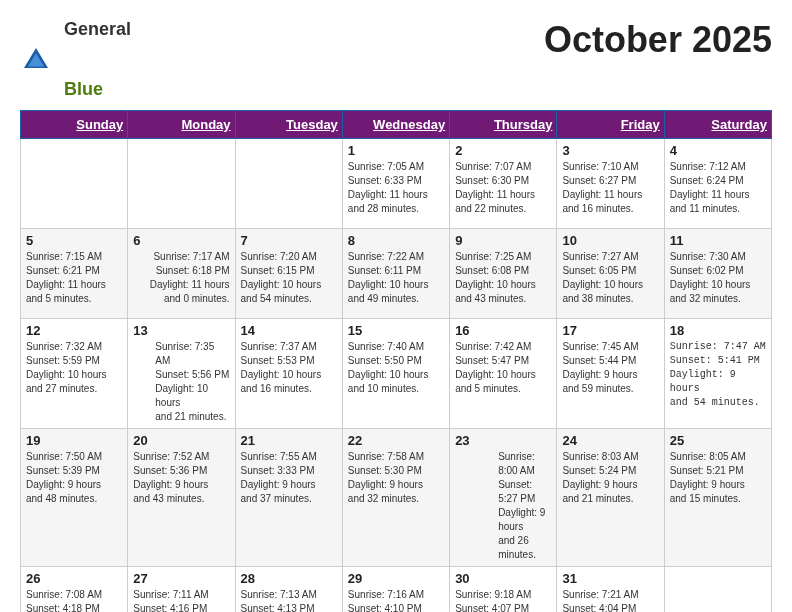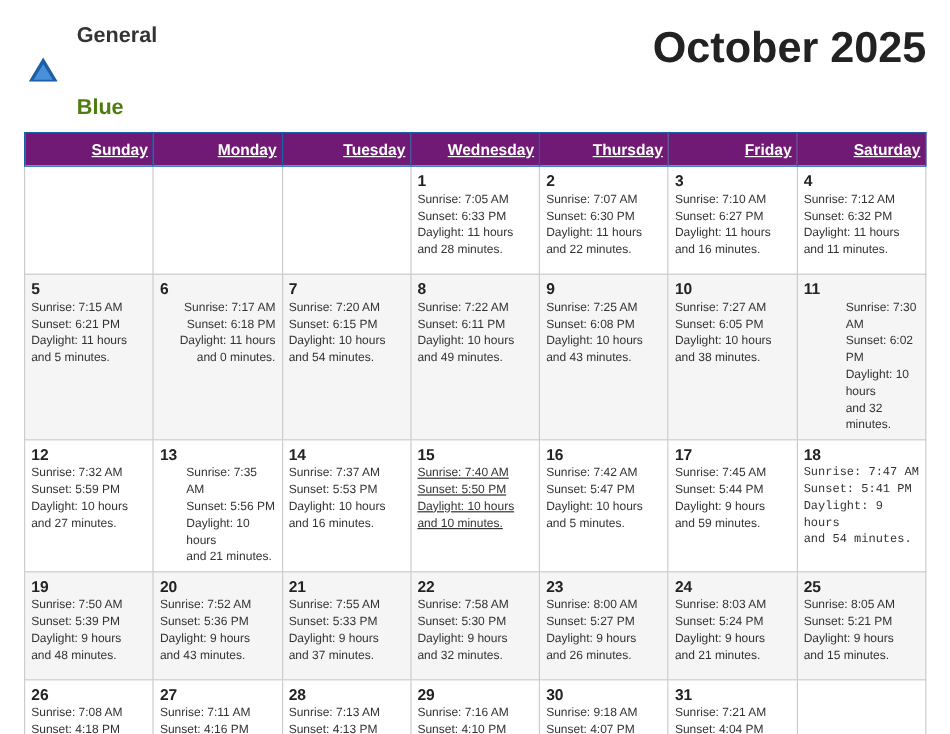--- a/index.html
+++ b/index.html
@@ -136,21 +136,21 @@
         <td>
           <span class="day-num">3</span>
           <div class="day-info" style="white-space: pre-line;">Sunrise: 7:10 AM
 Sunset: 6:27 PM
 Daylight: 11 hours
 and 16 minutes.</div>
         </td>
         <td>
           <span class="day-num">4</span>
           <div class="day-info" style="white-space: pre-line;">Sunrise: 7:12 AM
-Sunset: 6:32 PM
+Sunset: 6:24 PM
 Daylight: 11 hours
 and 11 minutes.</div>
         </td>
       </tr>
       <tr>
         <td>
           <span class="day-num">5</span>
           <div class="day-info" style="white-space: pre-line;">Sunrise: 7:15 AM
 Sunset: 6:21 PM
 Daylight: 11 hours
@@ -186,21 +186,21 @@
         </td>
         <td>
           <span class="day-num">10</span>
           <div class="day-info" style="white-space: pre-line;">Sunrise: 7:27 AM
 Sunset: 6:05 PM
 Daylight: 10 hours
 and 38 minutes.</div>
         </td>
         <td>
           <span class="day-num">11</span>
-          <div class="day-info" style="white-space: pre-line; margin-left: 35px;">Sunrise: 7:30 AM
+          <div class="day-info" style="white-space: pre-line;">Sunrise: 7:30 AM
 Sunset: 6:02 PM
 Daylight: 10 hours
 and 32 minutes.</div>
         </td>
       </tr>
       <tr>
         <td>
           <span class="day-num">12</span>
           <div class="day-info" style="white-space: pre-line;">Sunrise: 7:32 AM
 Sunset: 5:59 PM
@@ -216,21 +216,21 @@
         </td>
         <td>
           <span class="day-num">14</span>
           <div class="day-info" style="white-space: pre-line;">Sunrise: 7:37 AM
 Sunset: 5:53 PM
 Daylight: 10 hours
 and 16 minutes.</div>
         </td>
         <td>
           <span class="day-num">15</span>
-          <div class="day-info" style="white-space: pre-line; text-decoration: underline;">Sunrise: 7:40 AM
+          <div class="day-info" style="white-space: pre-line;">Sunrise: 7:40 AM
 Sunset: 5:50 PM
 Daylight: 10 hours
 and 10 minutes.</div>
         </td>
         <td>
           <span class="day-num">16</span>
           <div class="day-info" style="white-space: pre-line;">Sunrise: 7:42 AM
 Sunset: 5:47 PM
 Daylight: 10 hours
 and 5 minutes.</div>
@@ -261,34 +261,34 @@
         <td>
           <span class="day-num">20</span>
           <div class="day-info" style="white-space: pre-line;">Sunrise: 7:52 AM
 Sunset: 5:36 PM
 Daylight: 9 hours
 and 43 minutes.</div>
         </td>
         <td>
           <span class="day-num">21</span>
           <div class="day-info" style="white-space: pre-line;">Sunrise: 7:55 AM
-Sunset: 5:33 PM
+Sunset: 3:33 PM
 Daylight: 9 hours
 and 37 minutes.</div>
         </td>
         <td>
           <span class="day-num">22</span>
           <div class="day-info" style="white-space: pre-line;">Sunrise: 7:58 AM
 Sunset: 5:30 PM
 Daylight: 9 hours
 and 32 minutes.</div>
         </td>
         <td>
           <span class="day-num">23</span>
-          <div class="day-info" style="white-space: pre-line;">Sunrise: 8:00 AM
+          <div class="day-info" style="white-space: pre-line; margin-left: 43px;">Sunrise: 8:00 AM
 Sunset: 5:27 PM
 Daylight: 9 hours
 and 26 minutes.</div>
         </td>
         <td>
           <span class="day-num">24</span>
           <div class="day-info" style="white-space: pre-line;">Sunrise: 8:03 AM
 Sunset: 5:24 PM
 Daylight: 9 hours
 and 21 minutes.</div>

